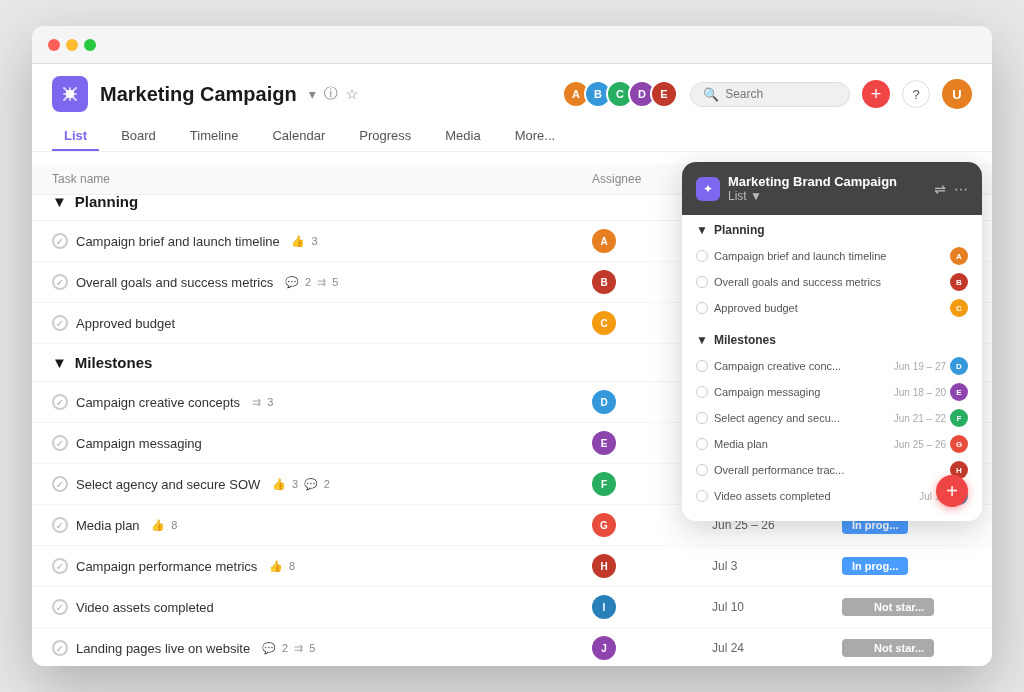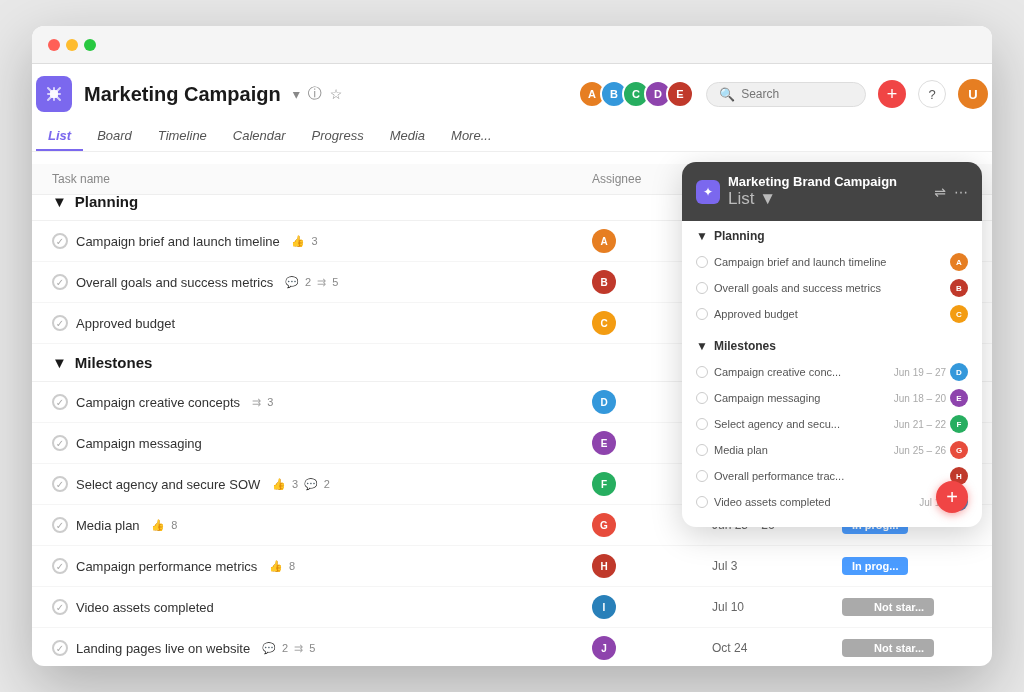--- a/index.html
+++ b/index.html
@@ -35,21 +35,21 @@
     .tl { width: 12px; height: 12px; border-radius: 50%; }
     .tl-close { background: #ff5f57; }
     .tl-min { background: #febc2e; }
     .tl-max { background: #28c840; }
     .app-content {
       display: flex;
       flex-direction: column;
       height: calc(100% - 38px);
     }
     .header {
-      padding: 12px 4px 0;
+      padding: 12px 20px 0;
       background: #fff;
       border-bottom: 1px solid #eee;
     }
     .header-top {
       display: flex;
       align-items: center;
       justify-content: space-between;
       margin-bottom: 10px;
     }
     .header-left {
@@ -131,23 +131,22 @@
     }
     .avatar-user {
       width: 30px; height: 30px;
       border-radius: 50%;
       background: #e67e22;
       display: flex; align-items: center; justify-content: center;
       color: white; font-size: 13px; font-weight: 600;
     }
     .nav-tabs {
       display: flex;
-      gap: 2px;
+      gap: 10px;
       padding-bottom: 0;
-      font-style: italic;
     }
     .nav-tab {
       padding: 6px 12px;
       font-size: 13px;
       color: #555;
       cursor: pointer;
       border-bottom: 2px solid transparent;
     }
     .nav-tab.active {
       color: #7b68ee;
@@ -284,21 +283,21 @@
       display: flex; align-items: center; justify-content: center;
       font-size: 12px; color: white;
     }
     .panel-title {
       color: white;
       font-size: 13px;
       font-weight: 600;
     }
     .panel-subtitle {
       color: #bbb;
-      font-size: 17px;
+      font-size: 12px;
     }
     .panel-header-right {
       display: flex;
       gap: 8px;
       color: #bbb;
       font-size: 14px;
     }
     .panel-section {
       padding: 8px 14px 4px;
     }
@@ -576,21 +575,21 @@
             <div class="task-meta">
               <span class="meta-icon">💬</span>
               <span class="meta-count">2</span>
               <span class="meta-icon">⇉</span>
               <span class="meta-count">5</span>
             </div>
           </div>
           <div class="assignee-cell">
             <div class="avatar-row" style="background:#8e44ad">J</div>
           </div>
-          <div class="due-date-cell">Oct 24</div>
+          <div class="due-date-cell">Jul 24</div>
           <div><span class="status-badge status-not-started">Not star...</span></div>
         </div>
 
       </div>
 
       <div class="floating-panel">
         <div class="panel-header">
           <div class="panel-header-left">
             <div class="panel-icon">✦</div>
             <div>

